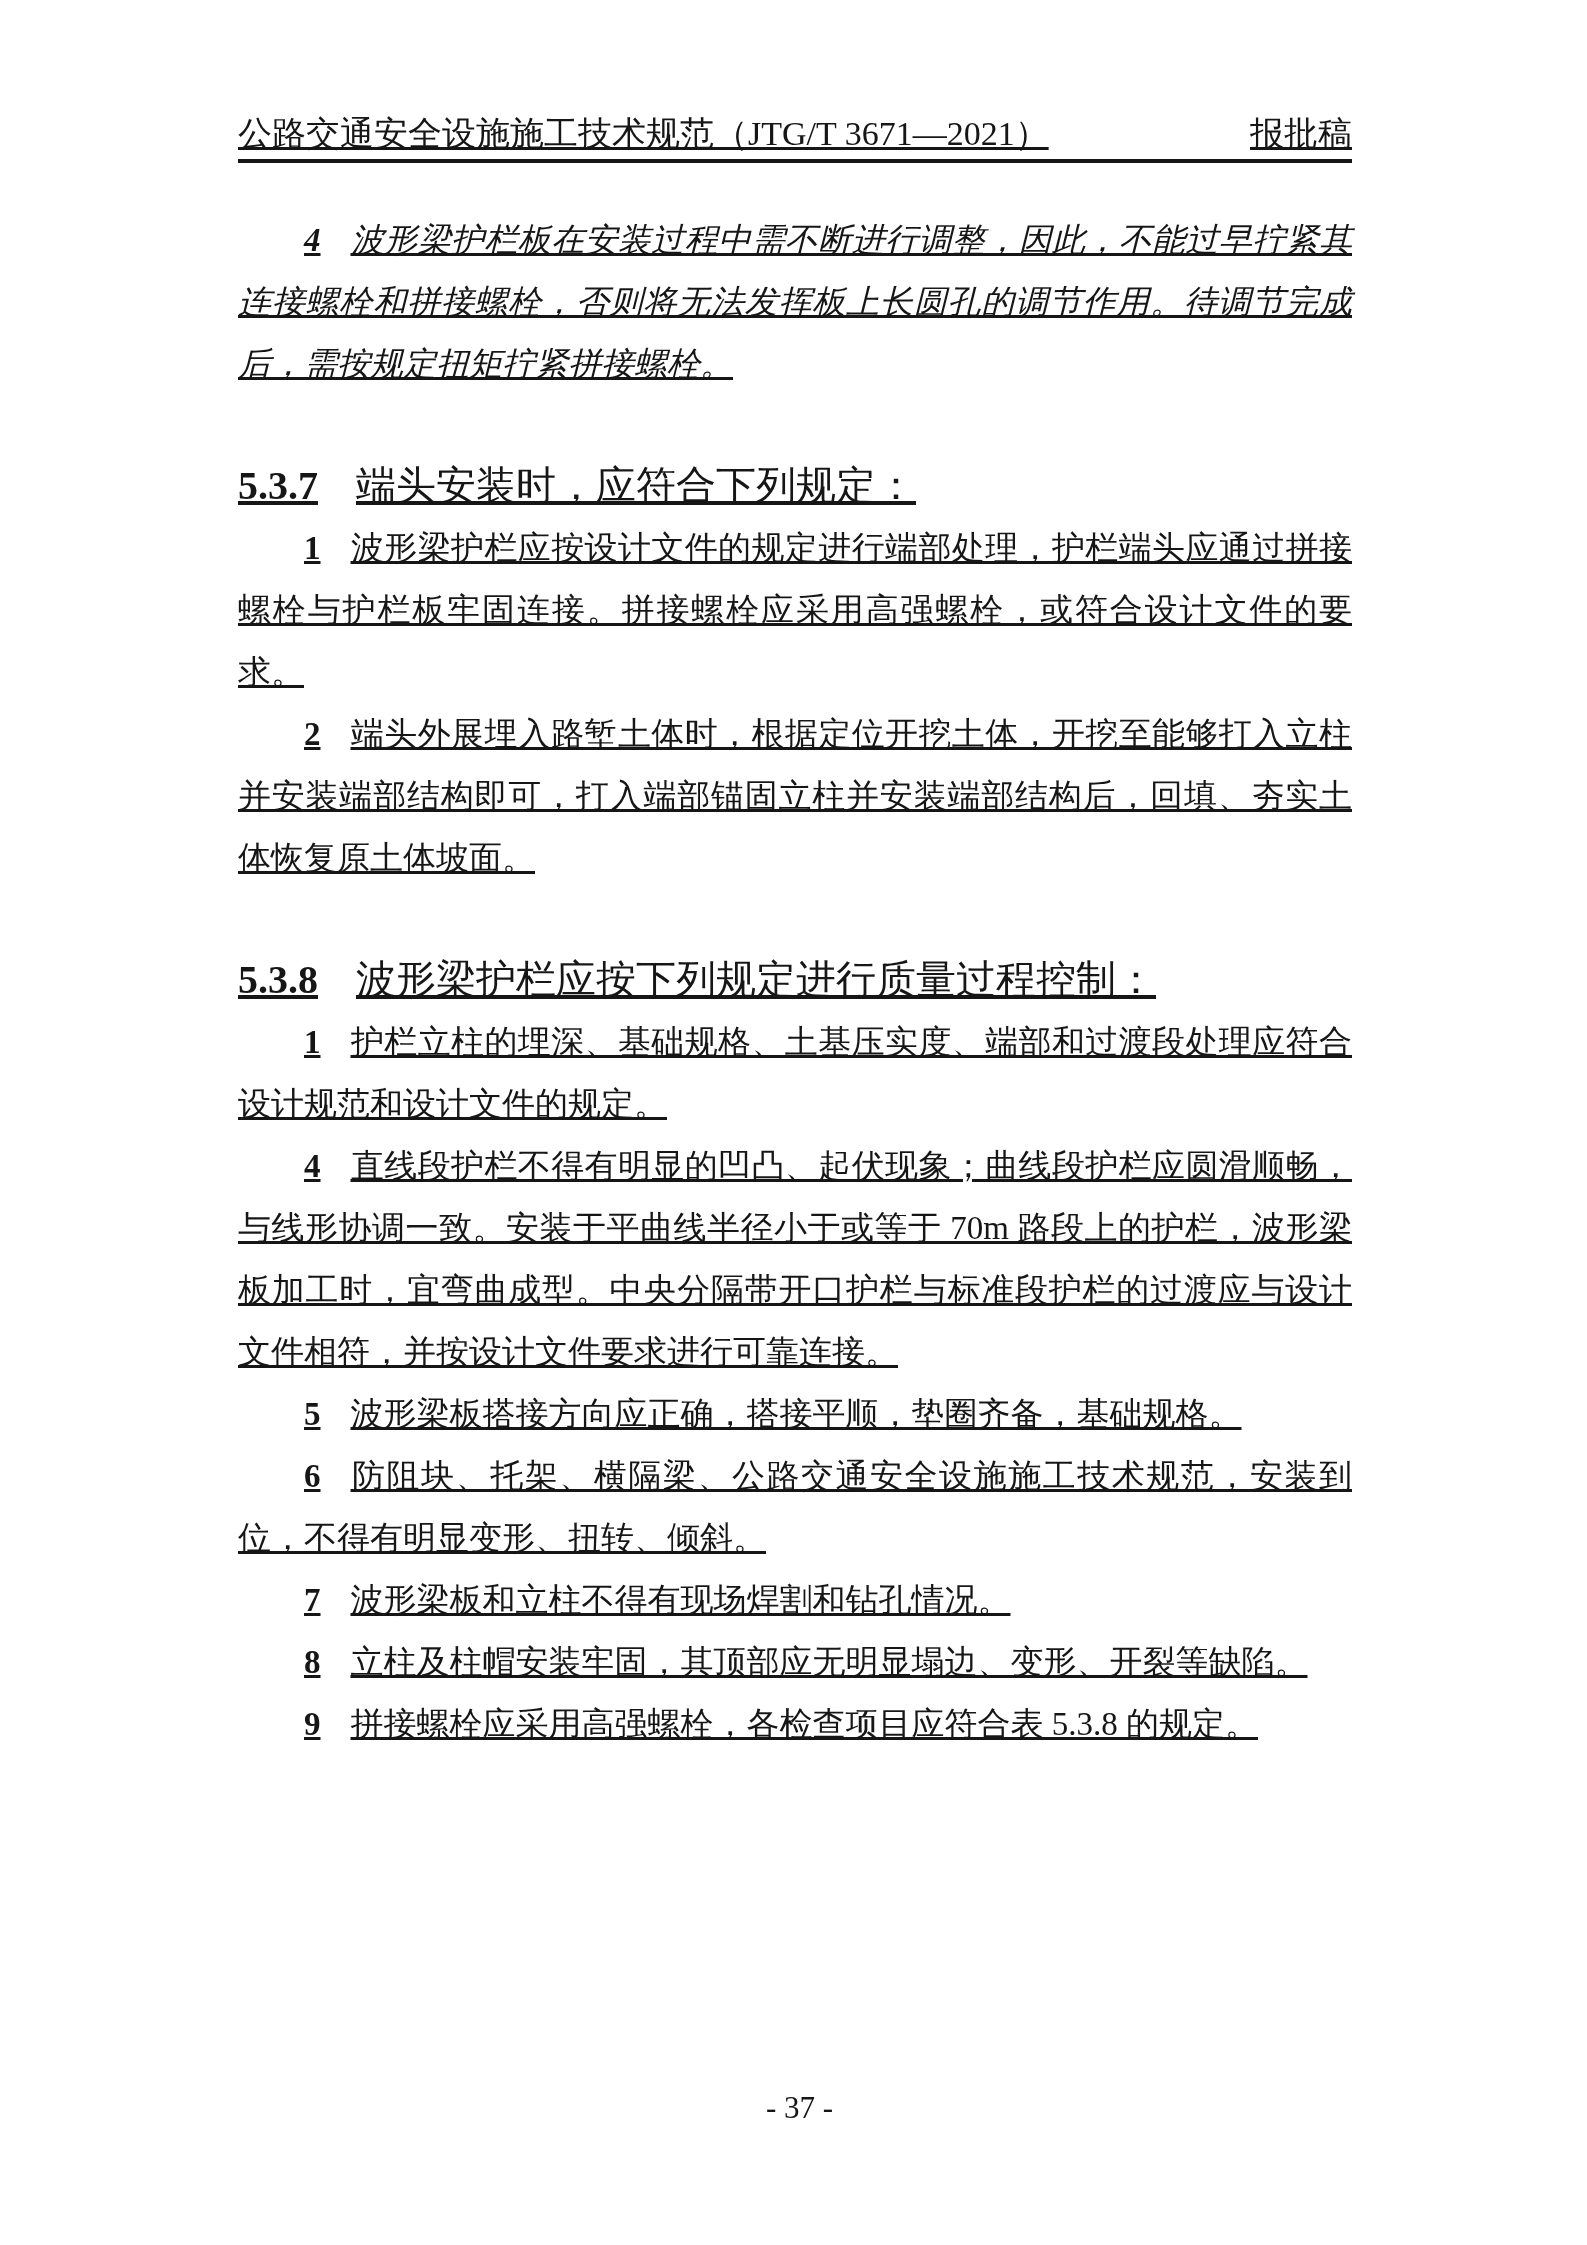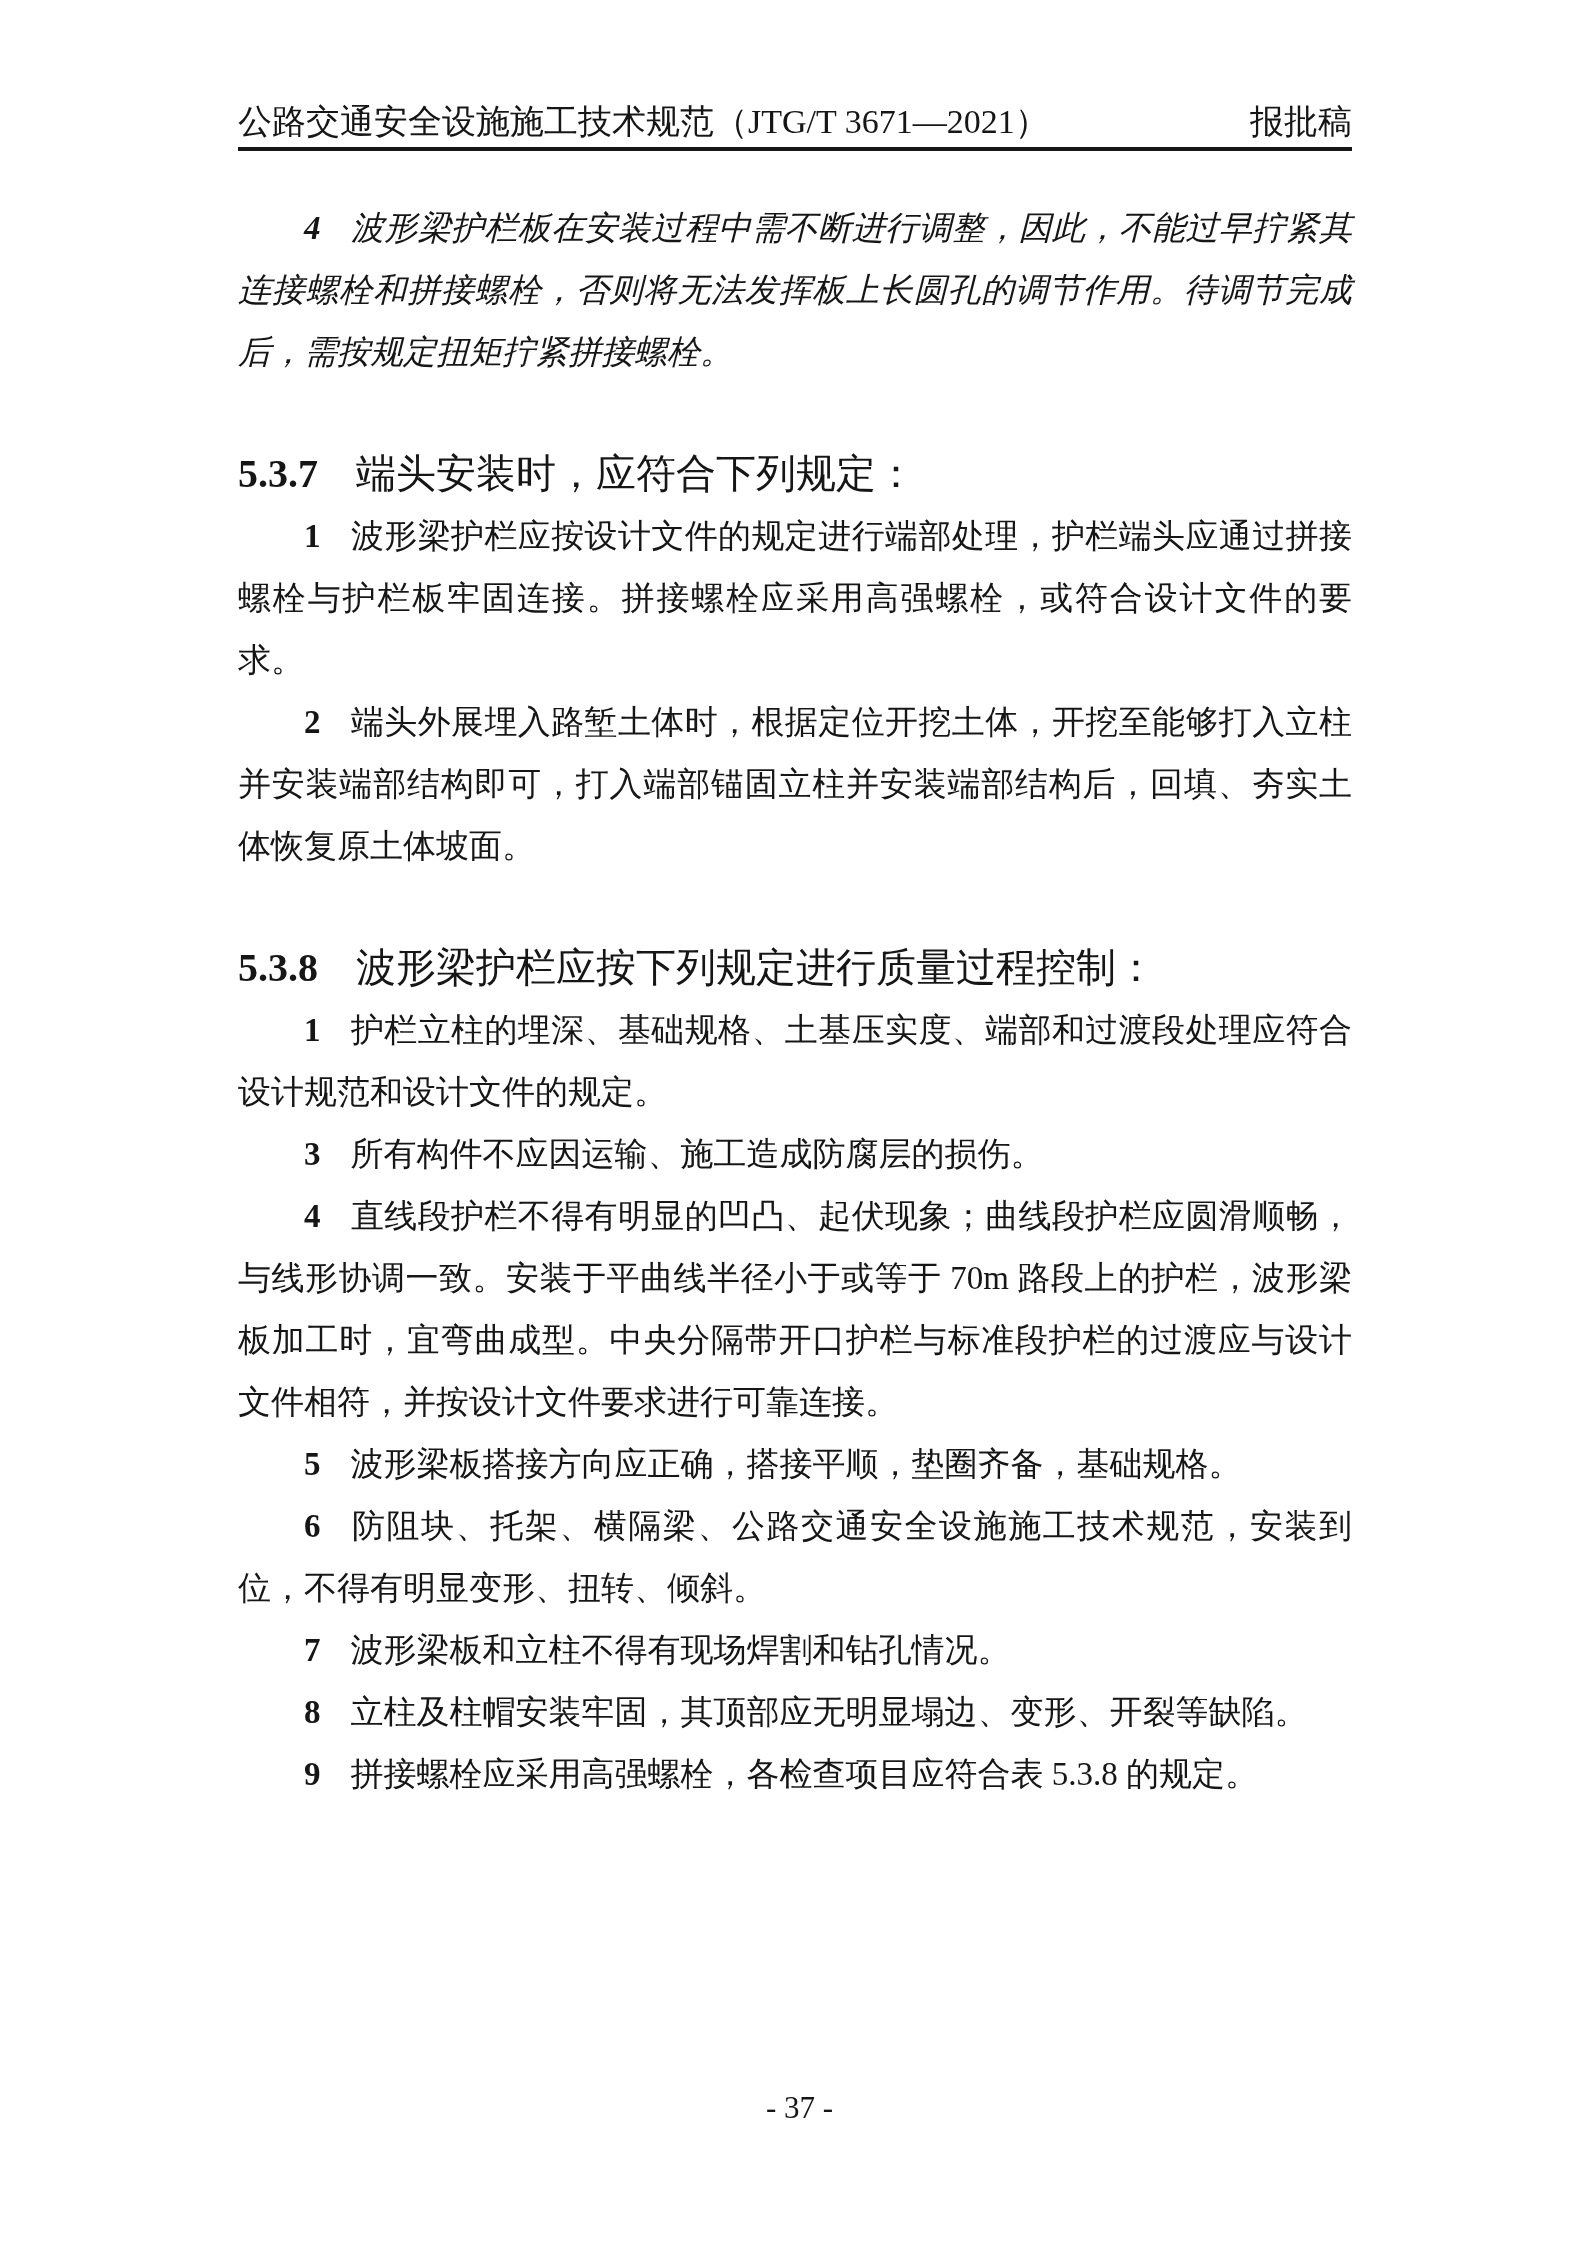--- a/index.html
+++ b/index.html
@@ -9,22 +9,23 @@
     height: 2245px;
     margin: 0 auto;
     background: #ffffff;
     color: #161616;
     font-family: "Liberation Serif", "DejaVu Serif", serif;
     overflow: hidden;
   }
   .content {
     position: absolute;
     left: 238px;
-    top: 0;
+    top: 12px;
     width: 1114px;
+    text-decoration: underline;
   }
   .header {
     display: flex;
     justify-content: space-between;
     align-items: flex-end;
     padding-top: 102px;
     padding-bottom: 5px;
     border-bottom: 4px solid #161616;
     font-size: 34px;
     line-height: 40px;
@@ -94,23 +95,20 @@
       </p>
 
       <p class="section-heading">
         <span class="num">5.3.8</span><span>波形梁护栏应按下列规定进行质量过程控制：</span>
       </p>
 
       <p class="para">
         <span class="num">1</span><span>护栏立柱的埋深、基础规格、土基压实度、端部和过渡段处理应符合设计规范和设计文件的规定。</span>
       </p>
       <p class="para">
-        <span class="num">3</span><span>所有构件不应因运输、施工造成防腐层的损伤。</span>
-      </p>
-      <p class="para">
         <span class="num">4</span><span>直线段护栏不得有明显的凹凸、起伏现象；曲线段护栏应圆滑顺畅，与线形协调一致。安装于平曲线半径小于或等于 70m 路段上的护栏，波形梁板加工时，宜弯曲成型。中央分隔带开口护栏与标准段护栏的过渡应与设计文件相符，并按设计文件要求进行可靠连接。</span>
       </p>
       <p class="para">
         <span class="num">5</span><span>波形梁板搭接方向应正确，搭接平顺，垫圈齐备，基础规格。</span>
       </p>
       <p class="para">
         <span class="num">6</span><span>防阻块、托架、横隔梁、公路交通安全设施施工技术规范，安装到位，不得有明显变形、扭转、倾斜。</span>
       </p>
       <p class="para">
         <span class="num">7</span><span>波形梁板和立柱不得有现场焊割和钻孔情况。</span>

